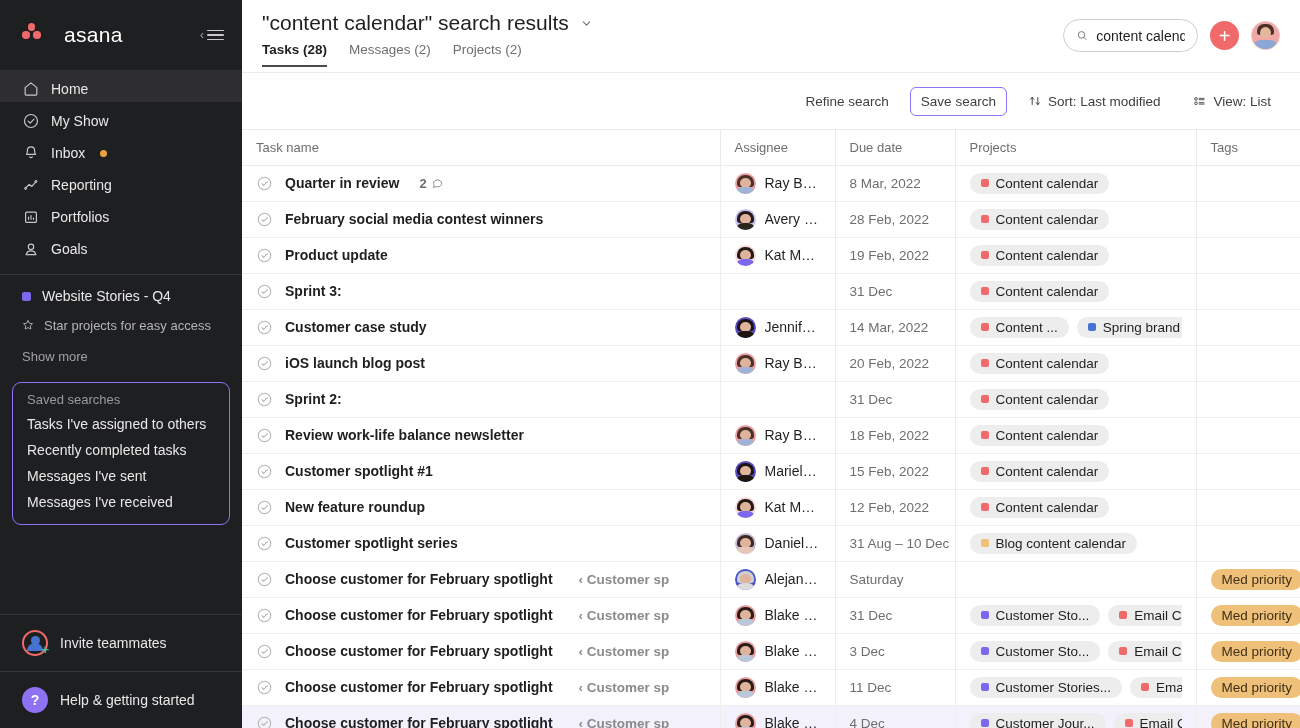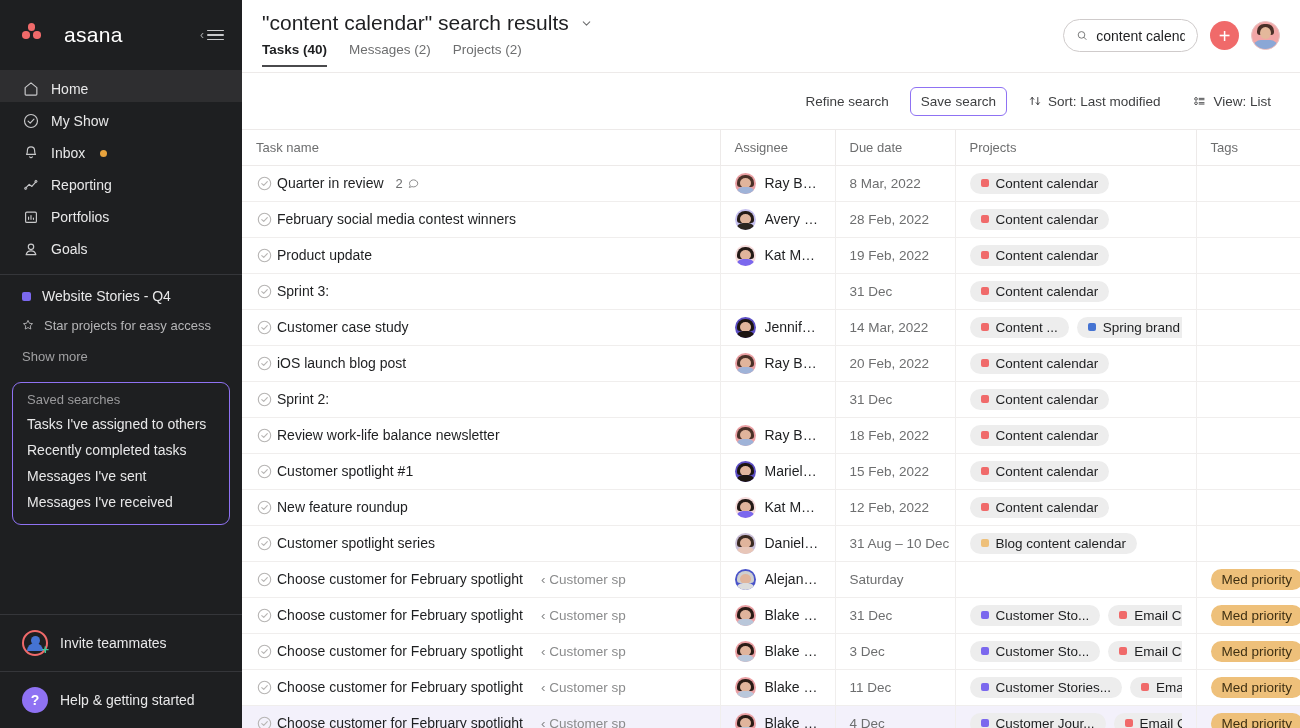--- a/index.html
+++ b/index.html
@@ -170,21 +170,21 @@
     border-right: 1px solid #f0eeed; font-size: 14px; color: #1e1f21;
     vertical-align: middle; overflow: hidden; white-space: nowrap;
   }
   tr.hovered td { background: #f3f1fb; }
   .col-task { width: 478px; }
   .col-assignee { width: 115px; }
   .col-due { width: 120px; }
   .col-projects { width: 241px; }
   .col-tags { width: auto; }
 
-  .task-cell { display: flex; align-items: center; gap: 4px; }
+  .task-cell { display: flex; align-items: center; gap: 12px; font-weight: bold; }
   .check-ico { flex: 0 0 17px; }
   .task-name { color: #1e1f21; font-size: 14px; }
   .comment-grp { display: flex; align-items: center; gap: 4px; color: #6d6e6f; font-size: 13px; margin-left: 8px; }
   .subtask-crumb { color: #8a8b8c; font-size: 13.5px; margin-left: 14px; white-space: nowrap; }
 
   .assignee-cell { display: flex; align-items: center; gap: 9px; }
   .av {
     width: 21px; height: 21px; border-radius: 50%; flex: 0 0 21px;
     overflow: hidden; position: relative;
   }
@@ -325,21 +325,21 @@
 
     <header class="topbar">
       <div class="title-block">
         <div class="page-title">
           <span>"content calendar" search results</span>
           <svg class="title-chev" width="13" height="13" viewBox="0 0 20 20" fill="none">
               <path d="M5 7.5l5 5 5-5" stroke="#6d6e6f" stroke-width="1.6" stroke-linecap="round" stroke-linejoin="round"></path>
             </svg>
         </div>
         <div class="tabs">
-          <div class="tab active">Tasks (40)</div>
+          <div class="tab active">Tasks (28)</div>
           <div class="tab">Messages (2)</div>
           <div class="tab">Projects (2)</div>
         </div>
       </div>
 
       <div class="topbar-right">
         <div class="search-box">
           <svg width="15" height="15" viewBox="0 0 20 20" fill="none">
               <circle cx="9" cy="9" r="5.4" stroke="#6d6e6f" stroke-width="1.5"></circle>
               <path d="M13.2 13.2l3.3 3.3" stroke="#6d6e6f" stroke-width="1.5" stroke-linecap="round"></path>

